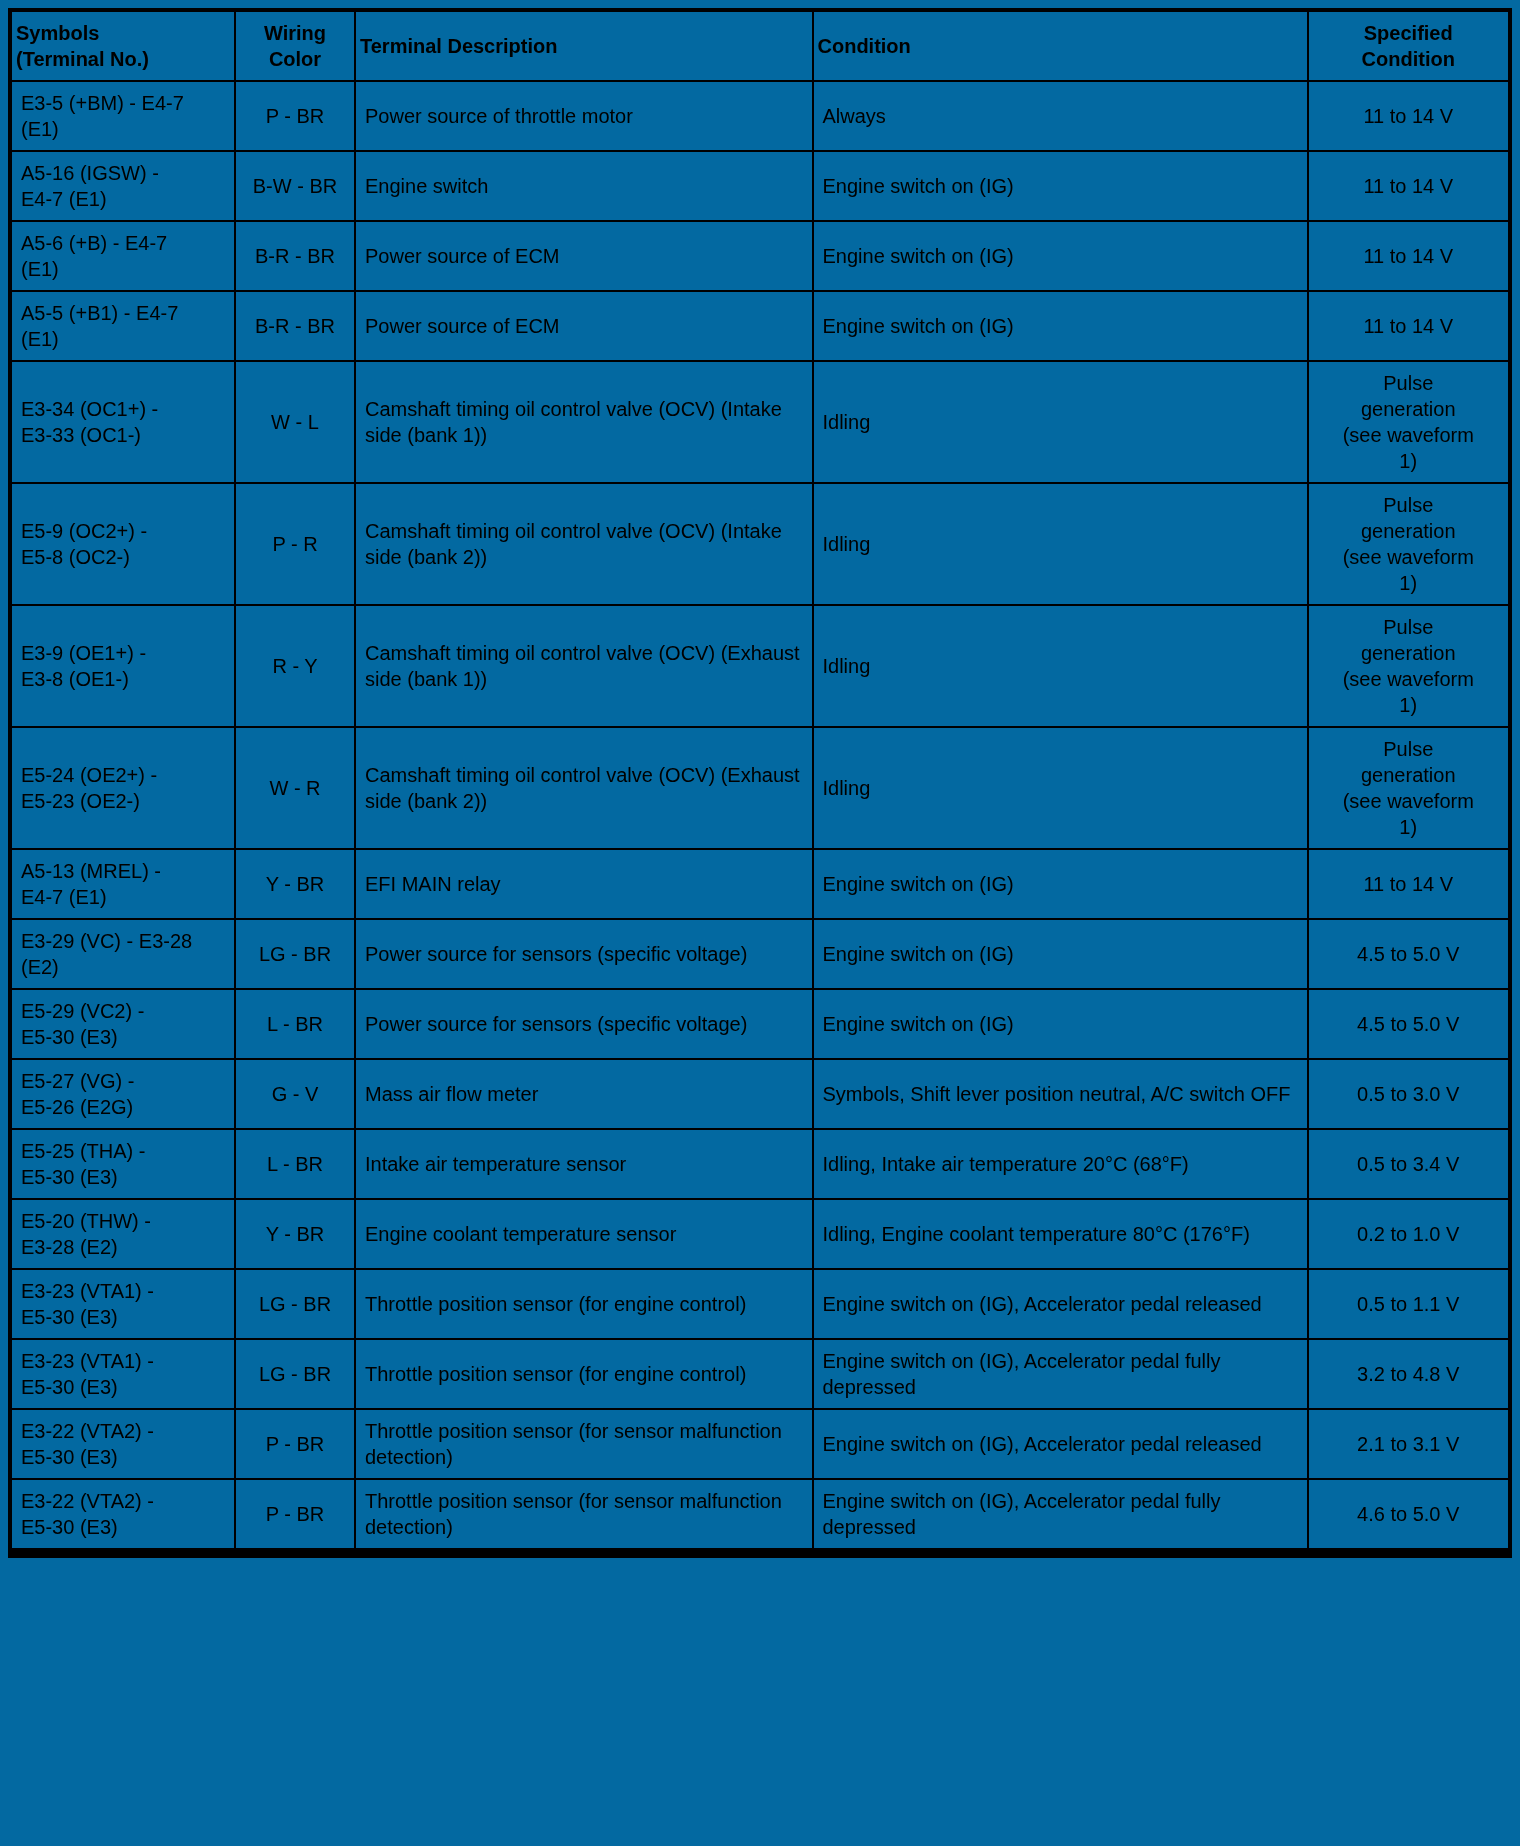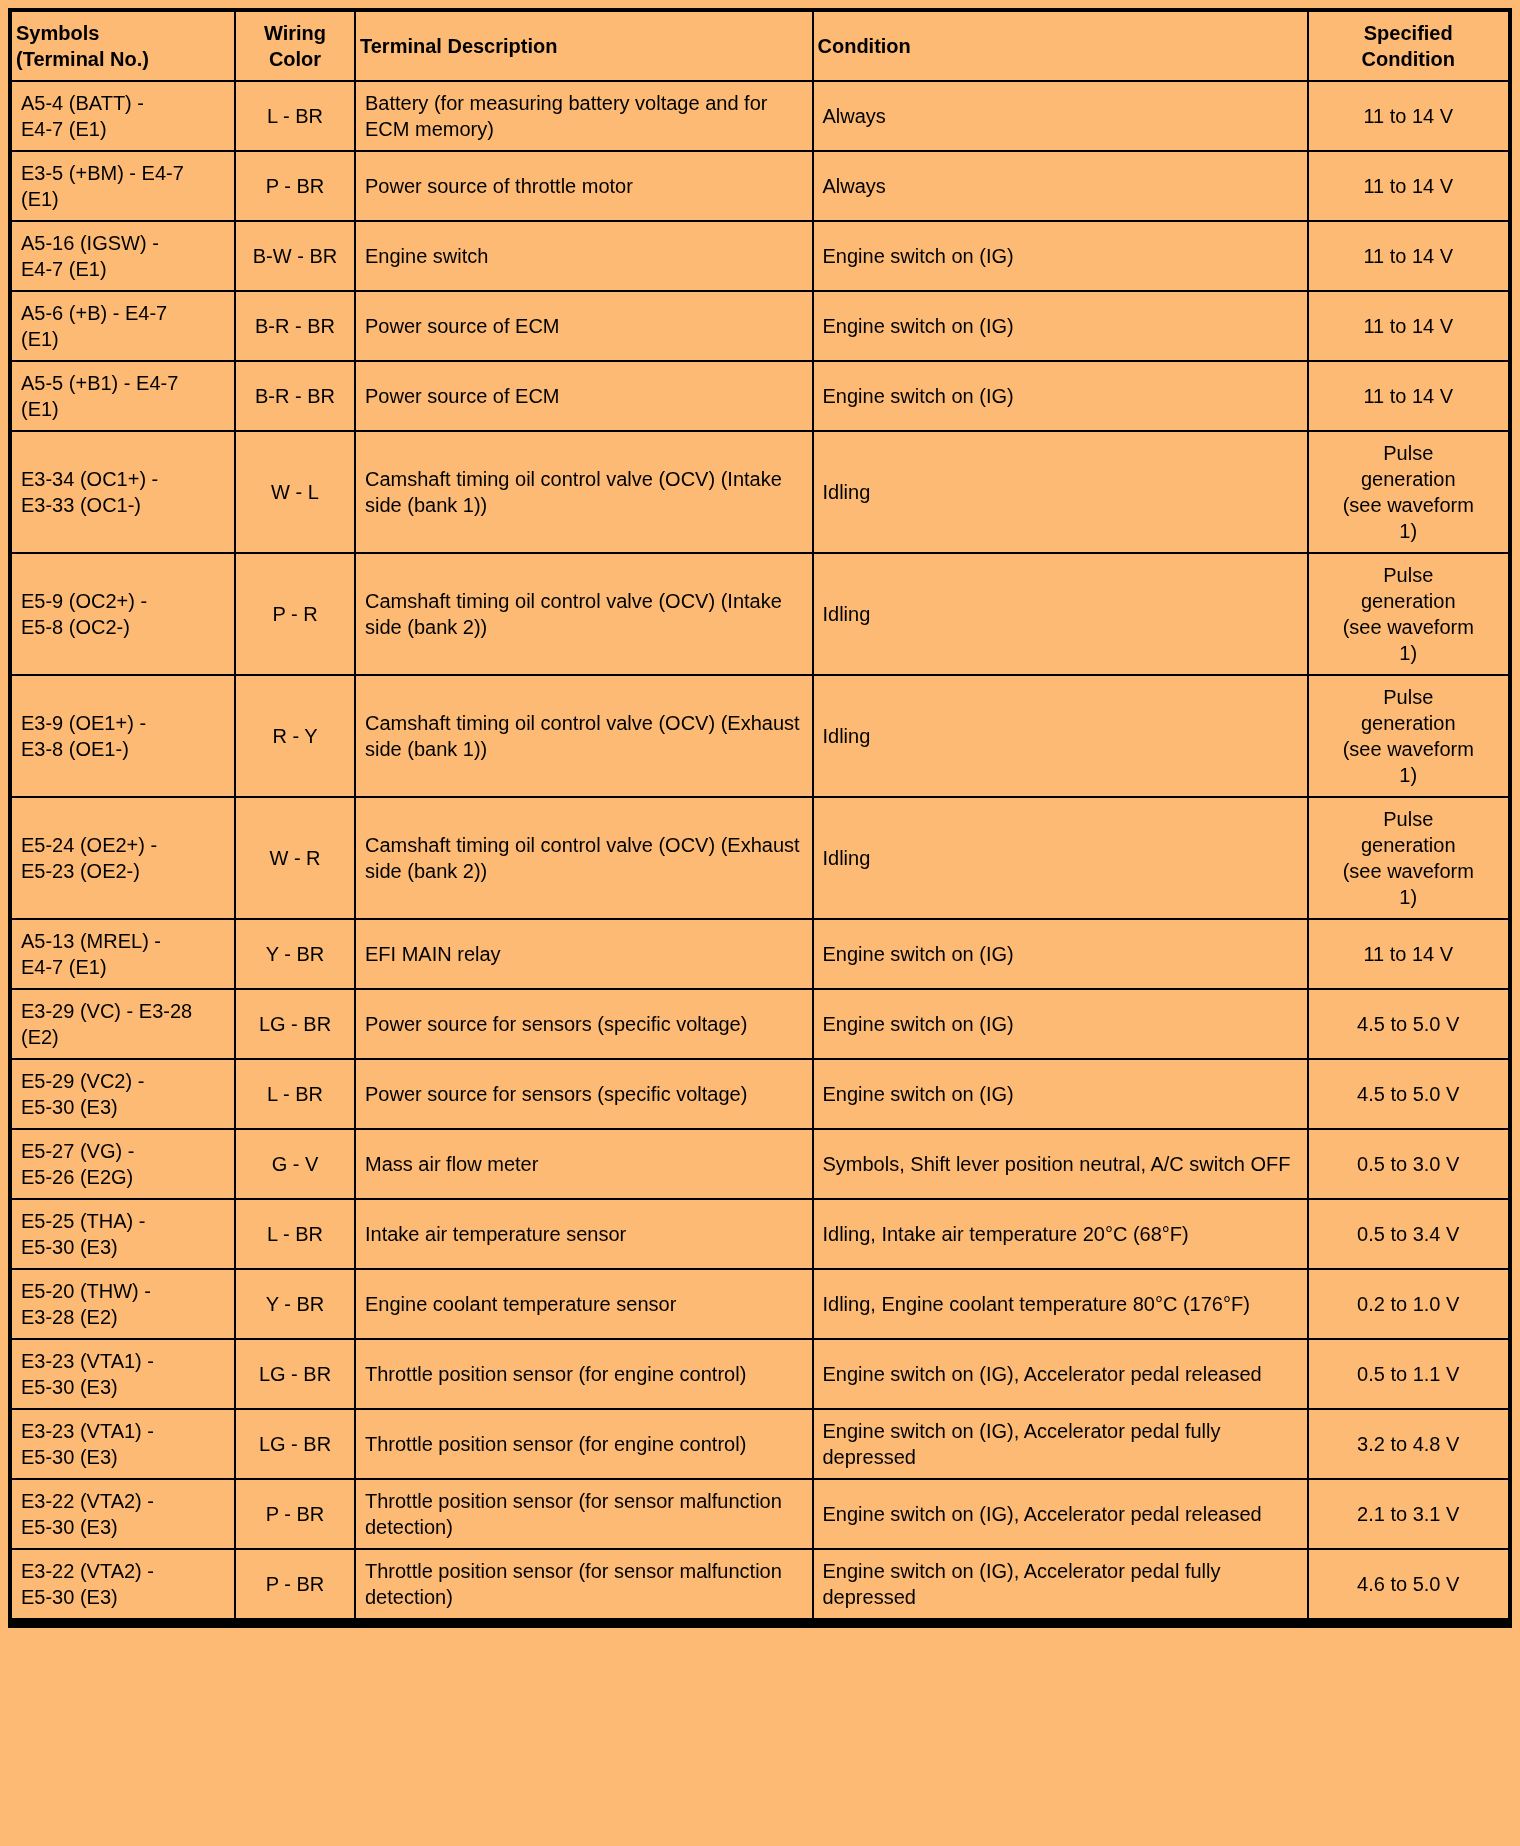--- a/index.html
+++ b/index.html
@@ -7,21 +7,21 @@
     margin: 0;
     padding: 0;
     background: #ffffff;
     color: #000000;
     font-family: "Liberation Sans", "DejaVu Sans", sans-serif;
   }
   .page {
     width: 1520px;
     min-height: 1846px;
     padding: 8px 8px 13px 8px;
-    background: #fdba74;
+    background: #0369a1;
   }
   table.terminal-table {
     width: 100%;
     border-collapse: collapse;
     table-layout: fixed;
     border: 4px solid #000000;
     border-bottom-width: 10px;
   }
   th, td {
     border: 2px solid #000000;
@@ -56,28 +56,20 @@
         <th class="col-color pre">Wiring
 Color</th>
         <th class="col-desc">Terminal Description</th>
         <th class="col-cond">Condition</th>
         <th class="col-spec pre">Specified
 Condition</th>
       </tr>
     </thead>
     <tbody>
         <tr>
-    <td class="col-symbols pre">A5-4 (BATT) -
-E4-7 (E1)</td>
-    <td class="col-color pre">L - BR</td>
-    <td class="col-desc">Battery (for measuring battery voltage and for ECM memory)</td>
-    <td class="col-cond">Always</td>
-    <td class="col-spec pre">11 to 14 V</td>
-  </tr>
-        <tr>
     <td class="col-symbols pre">E3-5 (+BM) - E4-7
 (E1)</td>
     <td class="col-color pre">P - BR</td>
     <td class="col-desc">Power source of throttle motor</td>
     <td class="col-cond">Always</td>
     <td class="col-spec pre">11 to 14 V</td>
   </tr>
         <tr>
     <td class="col-symbols pre">A5-16 (IGSW) -
 E4-7 (E1)</td>

